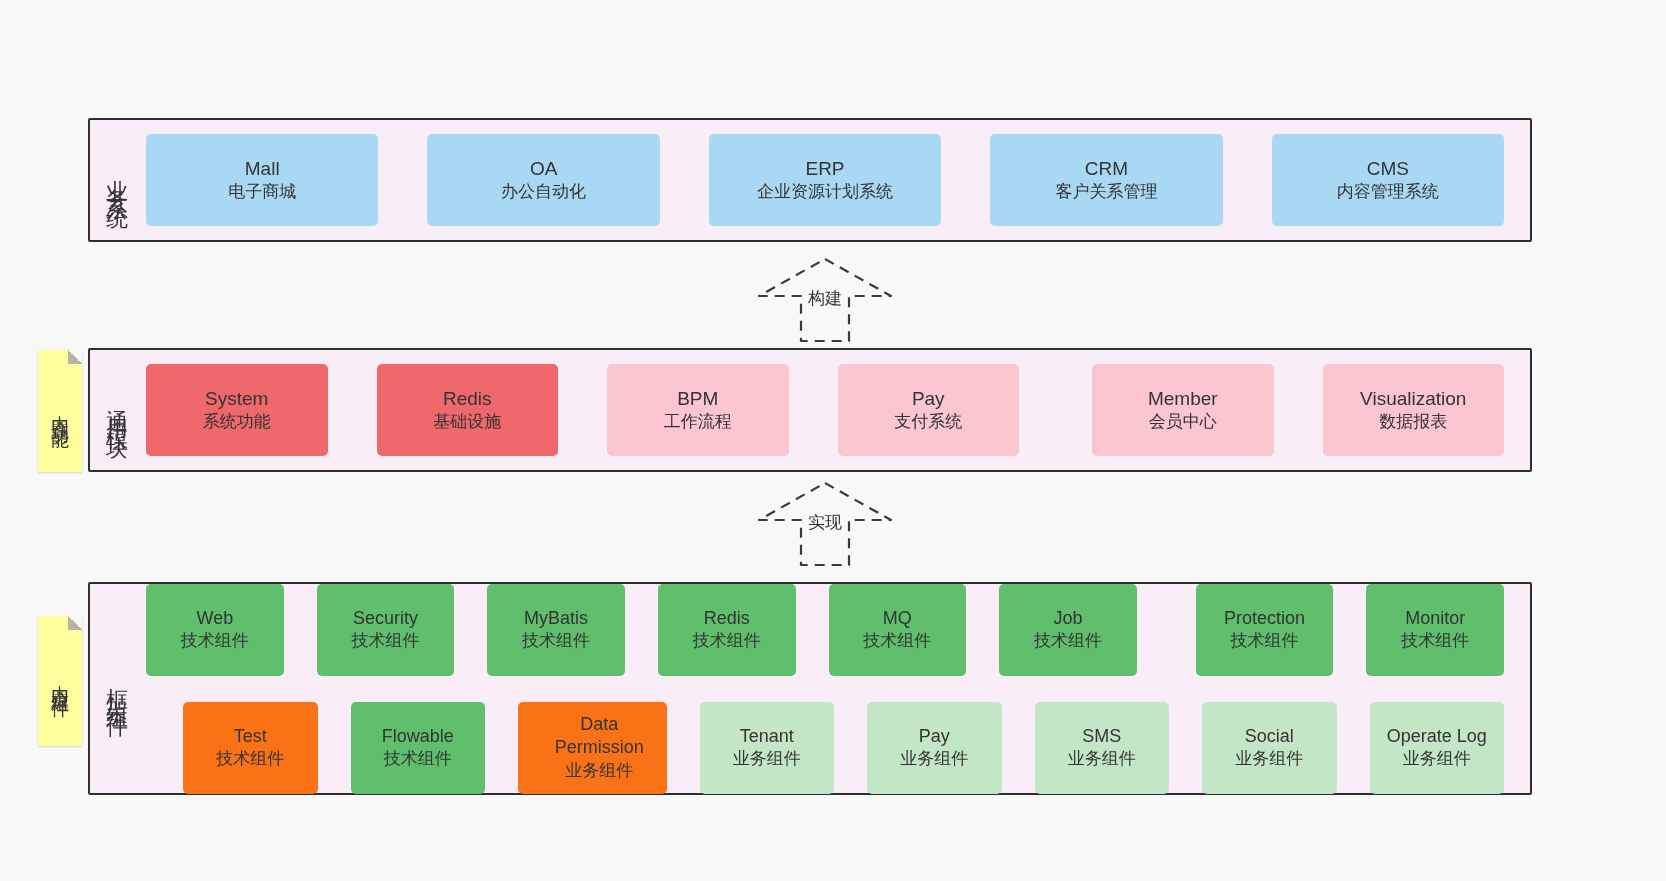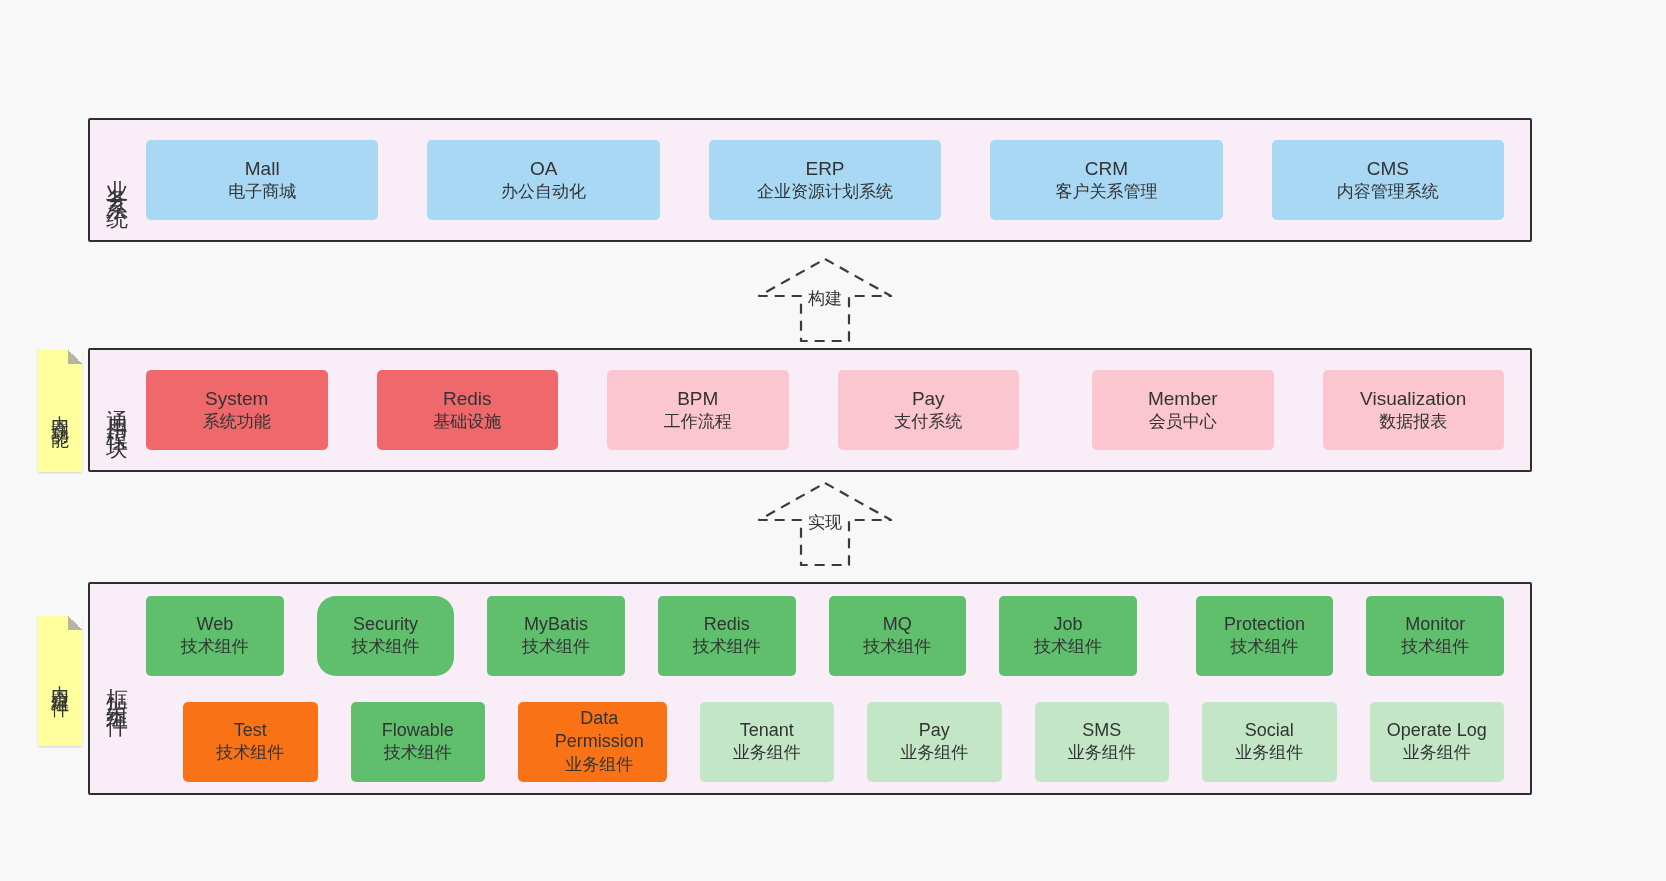--- a/index.html
+++ b/index.html
@@ -51,21 +51,21 @@
     right: 26px;
     top: 50%;
     transform: translateY(-50%);
     display: flex;
     flex-direction: column;
     gap: 26px;
   }
   .box-row { display: flex; gap: 33px; }
   .box {
     flex: 1;
-    height: 80px;
+    height: 92px;
     border-radius: 5px;
     display: flex;
     flex-direction: column;
     align-items: center;
     justify-content: center;
     text-align: center;
     padding: 2px 6px;
   }
   .box-name { font-size: 19px; line-height: 1.3; }
   .box-desc { font-size: 17px; line-height: 1.3; }
@@ -204,21 +204,21 @@
     <span class="sticky-fold"></span>
   </div>
   <div class="panel panel-framework">
     <span class="panel-label">框架组件</span>
     <div class="rows">
       <div class="box-row">
         <div class="box" style="background: rgb(95, 191, 109);">
           <span class="box-name">Web</span>
           <span class="box-desc">技术组件</span>
         </div>
-        <div class="box" style="background: rgb(95, 191, 109); border-radius: 19px;">
+        <div class="box" style="background: rgb(95, 191, 109);">
           <span class="box-name">Security</span>
           <span class="box-desc">技术组件</span>
         </div>
         <div class="box" style="background: rgb(95, 191, 109);">
           <span class="box-name">MyBatis</span>
           <span class="box-desc">技术组件</span>
         </div>
         <div class="box" style="background: rgb(95, 191, 109);">
           <span class="box-name">Redis</span>
           <span class="box-desc">技术组件</span>

